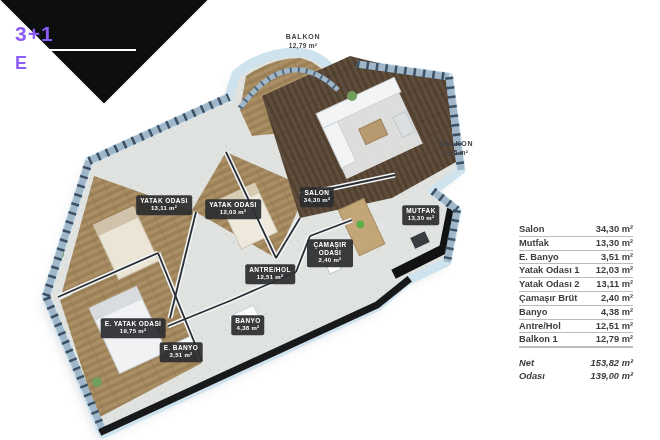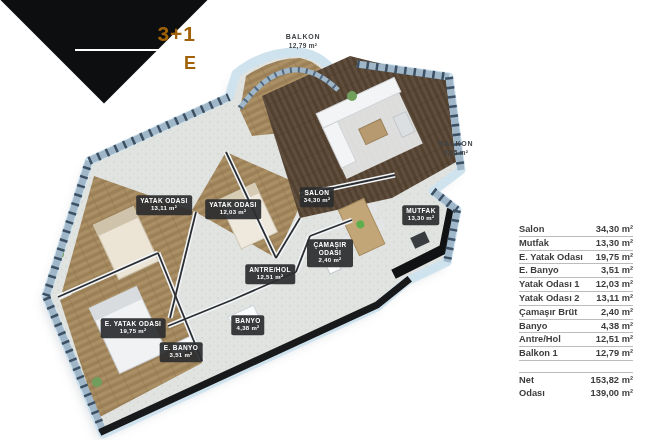--- a/index.html
+++ b/index.html
@@ -3,21 +3,21 @@
 <meta charset="utf-8">
 <style>
   html,body{margin:0;padding:0;background:#ffffff;}
   #stage{position:relative;width:660px;height:440px;background:#ffffff;overflow:hidden;
          font-family:"Liberation Sans", sans-serif;}
   svg{position:absolute;left:0;top:0;z-index:1;}
 
   
   #badge-diamond{position:absolute;left:28px;top:-80px;width:152px;height:152px;
          background:#0d0e0f;transform:rotate(45deg);z-index:6;}
-  #badge-text{position:absolute;left:46px;top:22px;width:150px;text-align:right;z-index:7;color:#a16207;}
+  #badge-text{position:absolute;left:15px;top:22px;width:150px;text-align:left;z-index:7;color:#8b5cf6;}
   #badge-text .t1{font-size:21px;font-weight:bold;letter-spacing:1px;}
   #badge-text .sep{width:92px;height:2px;background:#fff;margin:3px auto 2px auto;}
   #badge-text .t2{font-size:18px;font-weight:bold;}
 
   
   .rlabel{position:absolute;transform:translate(-50%,-50%);z-index:5;text-align:center;
           line-height:1.25;white-space:nowrap;}
   .rlabel.dark{background:rgba(44,45,47,0.93);color:#ffffff;padding:2px 4px;border-radius:2px;}
   .rlabel .rname{font-size:6.5px;font-weight:bold;letter-spacing:.4px;}
   .rlabel .rarea{font-size:6px;font-weight:bold;letter-spacing:.3px;}
@@ -25,21 +25,21 @@
   .rlabel.plain .rname{font-size:7px;letter-spacing:.8px;}
   .rlabel.plain .rarea{font-size:6.5px;}
   .rlabel.wrap{white-space:normal;width:38px;}
 
   
   #area-table{position:absolute;left:519px;top:223px;width:114px;z-index:5;color:#3c3c3c;}
   .trow{display:flex;justify-content:space-between;align-items:baseline;
         height:12.8px;line-height:12.8px;border-bottom:1px solid #bcbcbc;
         font-size:9.3px;font-weight:bold;}
   .trow .tvalue{text-align:right;}
-  #summary-block{margin-top:11px;border-top:1px solid #bcbcbc;padding-top:1px;}
+  #summary-block{border-top:1px solid #bcbcbc;padding-top:9px;font-style:italic;}
   #summary-block .trow{border-bottom:none;}
 </style>
 </head>
 <body>
 
 <div id="stage">
 
   <svg width="660" height="440" viewBox="0 0 660 440">
     <defs>
       <pattern id="tile" width="8" height="8" patternUnits="userSpaceOnUse">
@@ -230,24 +230,20 @@
   <div id="area-table">
     <div class="trow">
       <span class="tlabel">Salon</span>
       <span class="tvalue">34,30 m²</span>
     </div>
     <div class="trow">
       <span class="tlabel">Mutfak</span>
       <span class="tvalue">13,30 m²</span>
     </div>
     <div class="trow">
-      <span class="tlabel">E. Yatak Odası</span>
-      <span class="tvalue">19,75 m²</span>
-    </div>
-    <div class="trow">
       <span class="tlabel">E. Banyo</span>
       <span class="tvalue">3,51 m²</span>
     </div>
     <div class="trow">
       <span class="tlabel">Yatak Odası 1</span>
       <span class="tvalue">12,03 m²</span>
     </div>
     <div class="trow">
       <span class="tlabel">Yatak Odası 2</span>
       <span class="tvalue">13,11 m²</span>

